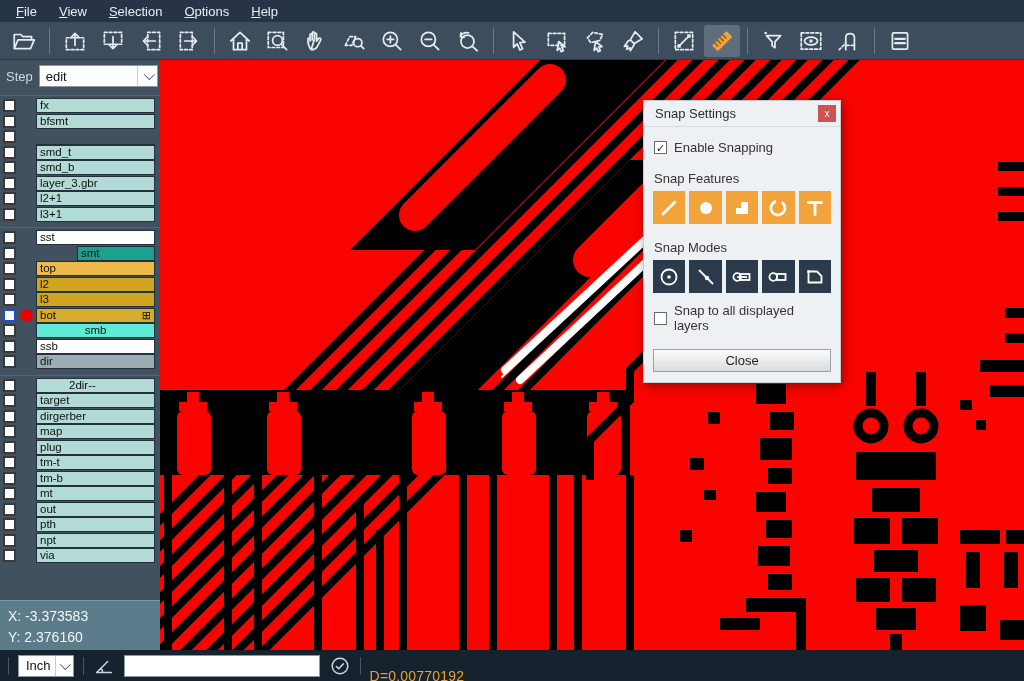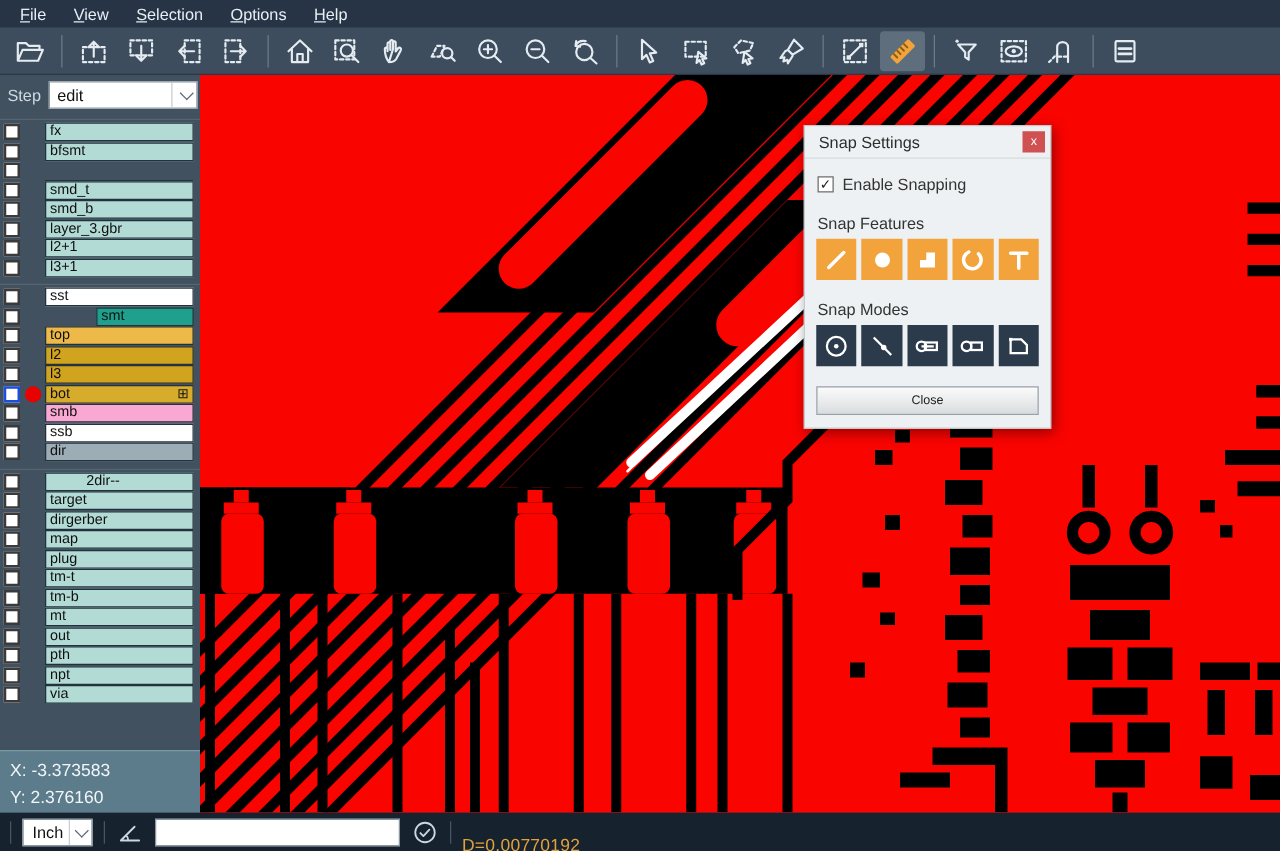--- a/index.html
+++ b/index.html
@@ -50,21 +50,21 @@
   .sd-body { padding:9px 9px 10px 9px; }
   .sd-check-row { display:flex; align-items:center; gap:7px; margin:4px 0 9px 1px; }
   .sd-checkbox { width:13px; height:13px; background:#fff; border:1px solid #6a6a6a; font-size:11px; line-height:12px; text-align:center; color:#222; flex:0 0 auto; }
   .sd-check-label { font-size:13px; color:#333; }
   .sd-section-label { font-size:13px; color:#333; margin:16px 0 5px 1px; }
   .sd-btn-row { display:flex; gap:4px; margin-bottom:4px; }
   .sd-btn { width:33px; height:33px; border:none; display:flex; align-items:center; justify-content:center; padding:0; }
   .feat-btn { background:#f2a33c; }
   .mode-btn { background:#2c3b4c; }
   .sd-btn svg { width:24px; height:24px; }
-  .sd-close-btn { display:block; width:100%; height:23px; margin-top:16px; background:linear-gradient(#fbfbfb,#d9dcde); border:1px solid #9aa2a9; font-size:10px; color:#222; font-family:"Liberation Sans", sans-serif; }
+  .sd-close-btn { display:block; width:100%; height:23px; margin-top:16px; background:linear-gradient(#fbfbfb,#d9dcde); border:1px solid #9aa2a9; font-size:13px; color:#222; font-family:"Liberation Sans", sans-serif; }
 
   
   .statusbar { height:31px; background:#16222e; display:flex; align-items:center; gap:9px; padding-left:8px; flex:0 0 auto; }
   .ssep { width:1px; height:18px; background:#44566a; flex:0 0 auto; }
   .unit-select { height:22px; background:#fff; border:1px solid #8a98a4; display:flex; align-items:center; font-size:13px; color:#111; padding:0 22px 0 7px; position:relative; }
   .unit-select .chev { position:absolute; right:0; top:0; width:18px; height:100%; border-left:1px solid #c6cdd3; display:flex; align-items:center; justify-content:center; }
   .status-icon svg { width:22px; height:22px; stroke:#cdd7df; fill:none; stroke-width:1.6; stroke-linecap:round; stroke-linejoin:round; display:block; }
   .cmd-input { width:196px; height:22px; border:1px solid #8a98a4; background:#fff; font-size:13px; padding:0 5px; font-family:"Liberation Sans", sans-serif; }
   .distance { font-size:14px; color:#e2a13c; letter-spacing:.2px; }
 </style>
@@ -346,21 +346,21 @@
     <span class="layer-check"></span>
     <span class="layer-dot"></span>
     <span class="layer-label" style="background: rgb(215, 172, 44);">
       <span class="layer-name-text">bot</span>
       <span class="layer-badge">⊞</span>
     </span>
   </div>
             <div class="layer-row">
     <span class="layer-check"></span>
     <span class="layer-dot"></span>
-    <span class="layer-label" style="background: #f9a8d4;">
+    <span class="layer-label" style="background: #5eead4; justify-content: center;">
       <span class="layer-name-text">smb</span>
       <span class="layer-badge"></span>
     </span>
   </div>
             <div class="layer-row">
     <span class="layer-check"></span>
     <span class="layer-dot"></span>
     <span class="layer-label" style="background: rgb(255, 255, 255);">
       <span class="layer-name-text">ssb</span>
       <span class="layer-badge"></span>
@@ -687,20 +687,24 @@
                 <rect x="11" y="9" width="8.5" height="6"></rect>
               </svg>
             </button>
           <button class="sd-btn mode-btn" style="background: rgb(44, 59, 76);">
               <svg viewBox="0 0 24 24" fill="none" stroke="#fff" stroke-width="1.8">
                 <path d="M5.5,6.5 H14 L18.5,11 V17.5 H5.5 Z"></path>
                 <rect x="4.3" y="5.3" width="2.6" height="2.6" fill="#fff" stroke="none"></rect>
               </svg>
             </button>
         </div>
+        <label class="sd-check-row" style="margin-top:10px">
+          <span class="sd-checkbox"></span>
+          <span class="sd-check-label">Snap to all displayed layers</span>
+        </label>
         <button class="sd-close-btn">Close</button>
       </div>
     </div>
   </div>
 
   <div class="statusbar">
     <div class="ssep"></div>
     <div class="unit-select">
       <span>Inch</span>
       <span class="chev"></span>

